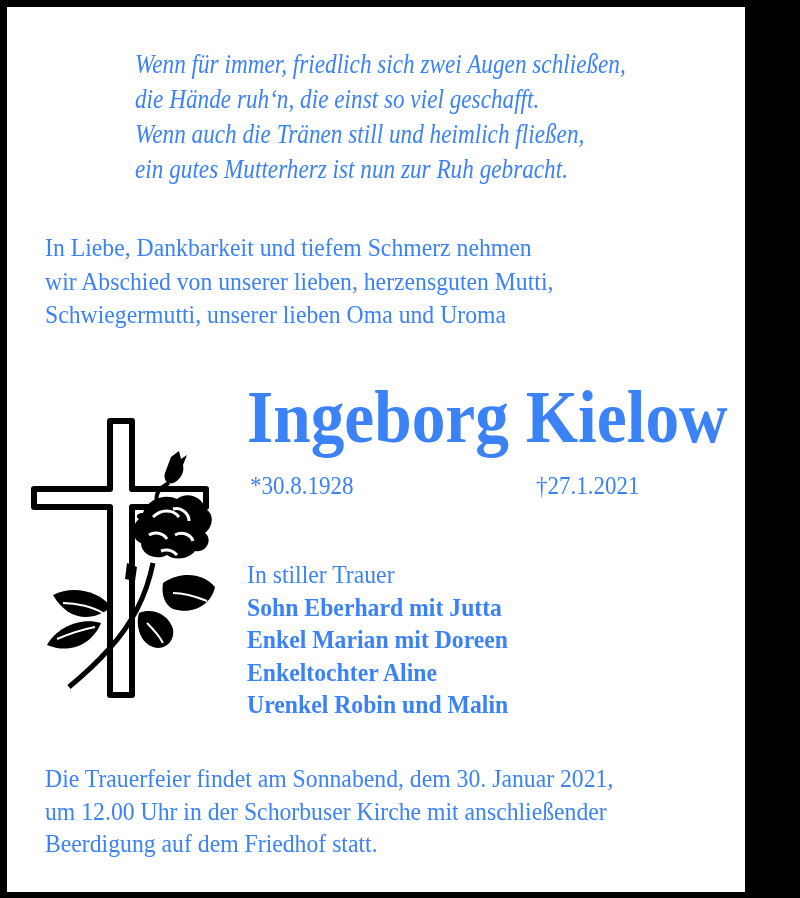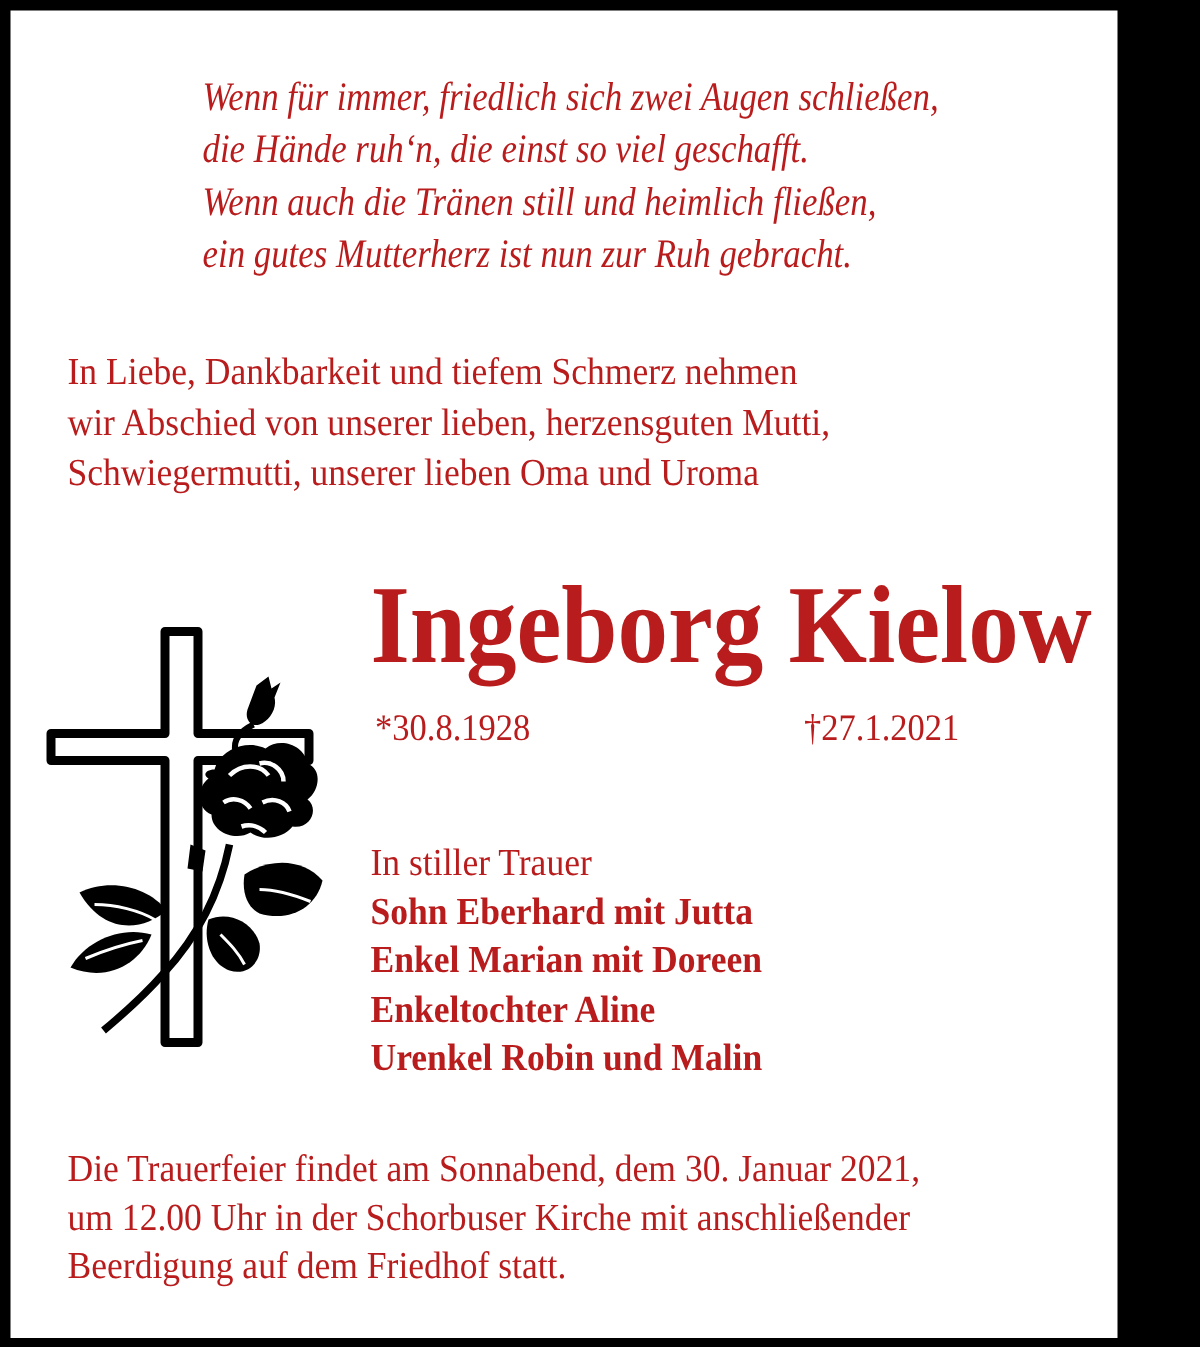--- a/index.html
+++ b/index.html
@@ -4,21 +4,21 @@
   <style>
     html, body { margin: 0; padding: 0; background: #000; }
     body { width: 800px; height: 898px; overflow: hidden; }
     .frame {
       position: absolute; left: 0; top: 0;
       width: 752px; height: 898px;
       box-sizing: border-box;
       border: 7px solid #000;
       border-bottom-width: 6px;
       background: #fff;
-      color: #b91c1c;
+      color: #3b82f6;
       font-family: "Liberation Serif", serif;
     }
     .abs { position: absolute; white-space: nowrap; }
     .poem {
       left: 128px; top: 40px;
       font-style: italic;
       font-size: 27px;
       line-height: 35px;
       transform: scaleX(0.86);
       transform-origin: left top;

